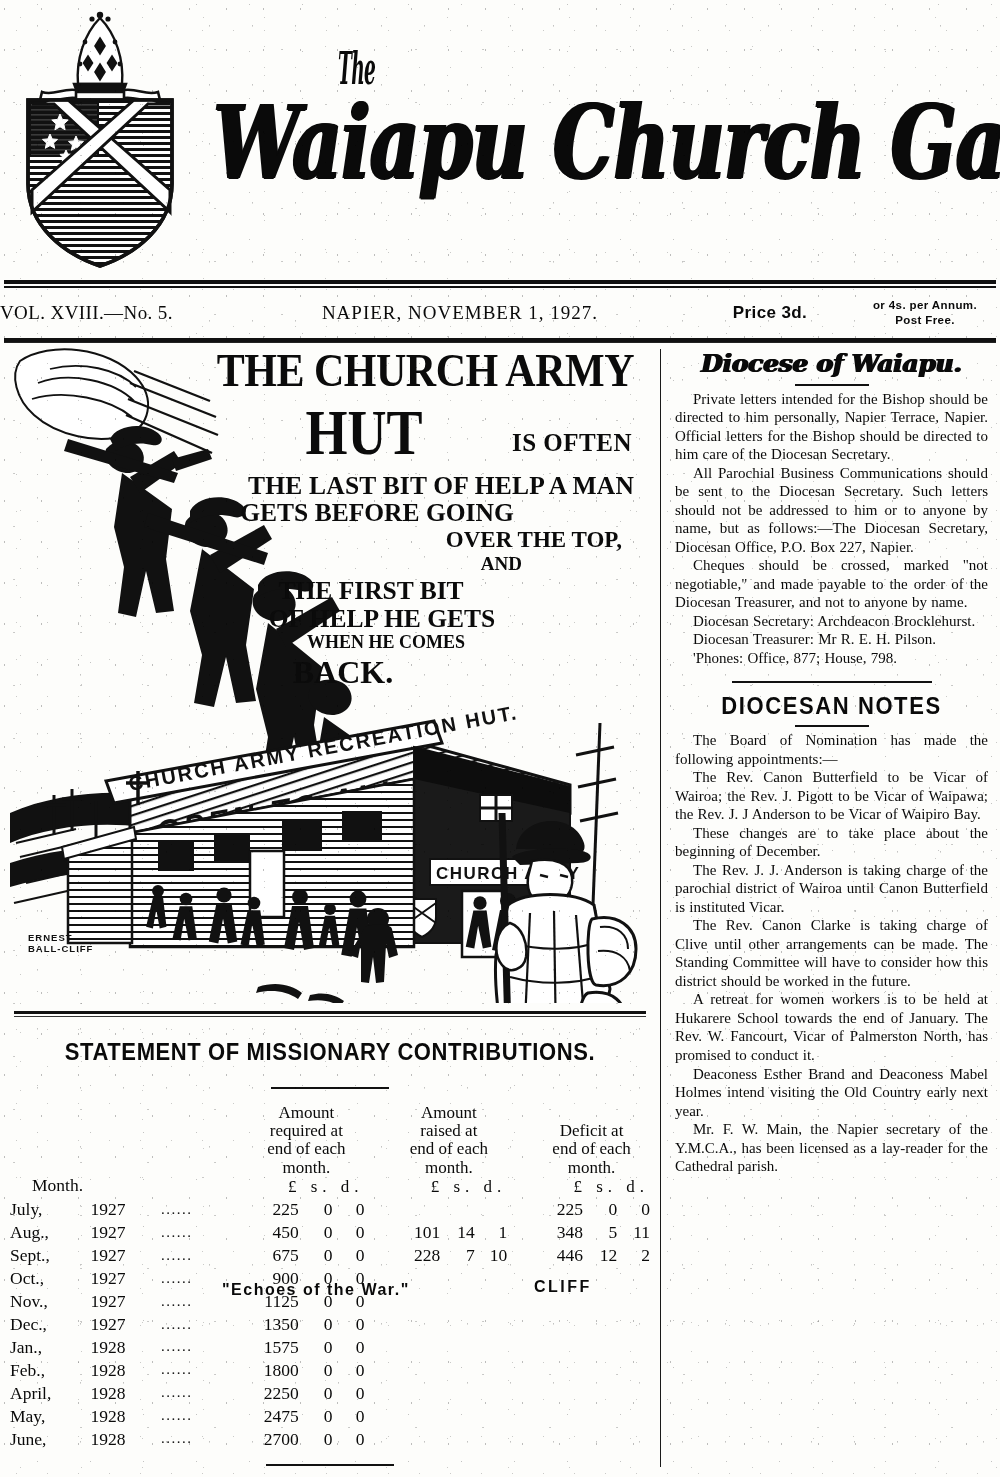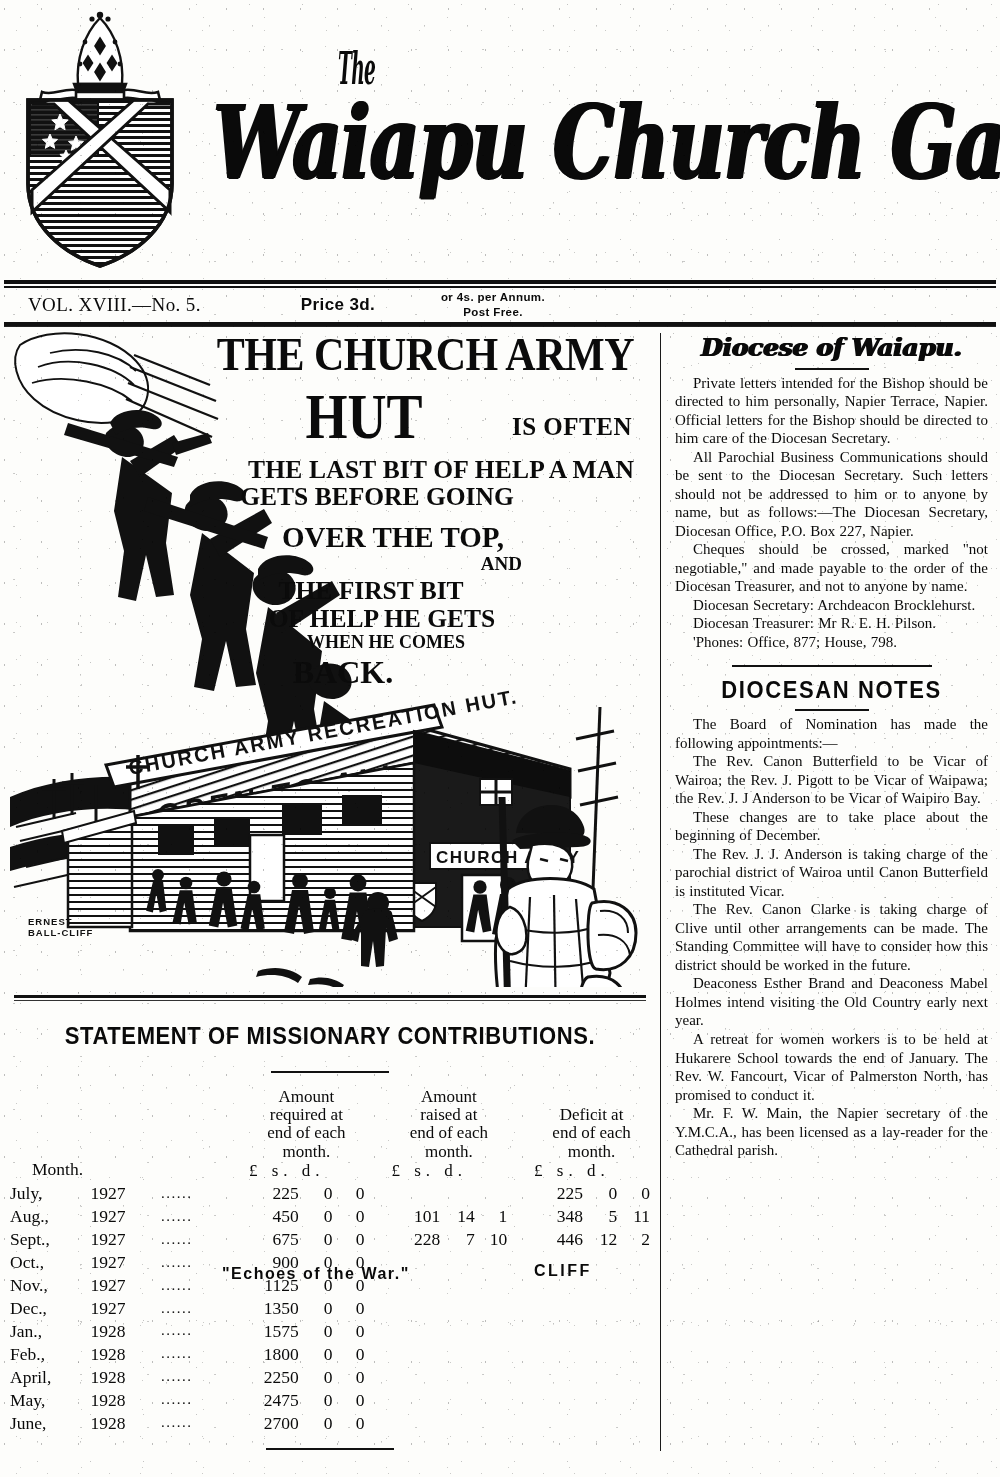--- a/index.html
+++ b/index.html
@@ -93,24 +93,24 @@
   }
   .rule-hair {
     height: 1px;
     background: #222;
     margin: 0 4px;
   }
 
   
   .volbar {
     position: relative;
-    height: 34px;
+    height: 50px;
     display: flex;
     align-items: center;
-    padding: 0 28px;
+    padding: 0 0;
     font-size: 19px;
     letter-spacing: .4px;
   }
   .volbar .vol { width: 230px; }
   .volbar .place { flex: 1; text-align: center; letter-spacing: 1px; }
   .volbar .price {
     width: 160px;
     text-align: center;
     font-family: "Liberation Sans", sans-serif;
     font-weight: 700;
@@ -186,21 +186,21 @@
   }
   .ad-l2b {
     font-size: 25px;
     position: absolute;
     right: 2px;
     top: 82px;
     letter-spacing: .5px;
   }
   .ad-l3 { font-size: 25.5px; line-height: 1.06; margin-top: 16px; letter-spacing: .2px; }
   .ad-l4 { font-size: 25.5px; line-height: 1.06; text-align: center; padding-right: 44px; }
-  .ad-l5 { font-size: 29px; line-height: 1.06; text-align: center; padding-right: 12px; margin-top: 12px; }
+  .ad-l5 { font-size: 23px; line-height: 1.06; padding-right: 12px; margin-top: 2px; }
   .ad-l6 { font-size: 19px; text-align: right; padding-right: 112px; margin-top: 1px; }
   .ad-l7 { font-size: 25.5px; line-height: 1.1; text-align: center; padding-right: 56px; margin-top: 2px; }
   .ad-l8 { font-size: 25.5px; line-height: 1.1; text-align: center; padding-right: 34px; }
   .ad-l9 { font-size: 18px; line-height: 1.1; text-align: center; padding-right: 26px; }
   .ad-l10 { font-size: 32px; line-height: 1.1; text-align: center; padding-right: 112px; margin-top: 2px; }
 
   .art {
     position: absolute;
     left: 0; top: 0;
     width: 660px; height: 660px;
@@ -260,21 +260,21 @@
     border-collapse: collapse;
     font-size: 17.5px;
   }
   table.contrib th {
     font-weight: 400;
     vertical-align: bottom;
     padding-bottom: 2px;
   }
   .th-month { text-align: left; padding-left: 22px; vertical-align: bottom; }
   .th-stack { text-align: center; line-height: 1.08; font-size: 17px; }
-  .th-sd { text-align: left; font-size: 17px; letter-spacing: 5px; padding-top: 1px; }
+  .th-sd { text-align: right; font-size: 17px; letter-spacing: 5px; padding-top: 1px; }
   table.contrib td { padding: 0; line-height: 1.31; white-space: nowrap; }
   .c-month { padding-left: 18px; width: 84px; }
   .c-year { width: 74px; }
   .c-dots { width: 92px; letter-spacing: 1.5px; font-size: 15px; color: #111; }
   .num { text-align: right; font-variant-numeric: tabular-nums; }
   .c-p { width: 52px; }
   .c-s { width: 36px; }
   .c-d { width: 34px; padding-right: 22px; }
   .gap { width: 26px; }
 
@@ -391,20 +391,21 @@
       <div class="the-word">The</div>
       <div class="gazette-title">Waiapu Church Gazette.</div>
     </div>
   </div>
 
   <div class="rule-thick"></div>
   <div class="rule-thin"></div>
 
   <div class="volbar">
     <div class="vol">VOL. XVIII.—No. 5.</div>
+    <div class="place">NAPIER, NOVEMBER 1, 1927.</div>
     <div class="price">Price 3d.</div>
     <div class="annum">
       <div>or 4s. per Annum.</div>
       <div>Post Free.</div>
     </div>
   </div>
 
   <div class="rule-thick"></div>
   <div class="rule-hair"></div>
 
@@ -900,21 +901,21 @@
 
       <div class="rc-hr"></div>
       <div class="rc-head-sans">DIOCESAN NOTES</div>
       <div class="rc-dash"></div>
       <div>
           <p>The Board of Nomination has made the following appointments:—</p>
           <p>The Rev. Canon Butterfield to be Vicar of Wairoa; the Rev. J. Pigott to be Vicar of Waipawa; the Rev. J. J Anderson to be Vicar of Waipiro Bay.</p>
           <p>These changes are to take place about the beginning of December.</p>
           <p>The Rev. J. J. Anderson is taking charge of the parochial district of Wairoa until Canon Butterfield is instituted Vicar.</p>
           <p>The Rev. Canon Clarke is taking charge of Clive until other arrangements can be made. The Standing Committee will have to consider how this district should be worked in the future.</p>
+          <p>A retreat for women workers is to be held at Hukarere School towards the end of January. The Rev. W. Fancourt, Vicar of Palmerston North, has promised to conduct it.</p>
           <p>Deaconess Esther Brand and Deaconess Mabel Holmes intend visiting the Old Country early next year.</p>
-          <p>A retreat for women workers is to be held at Hukarere School towards the end of January. The Rev. W. Fancourt, Vicar of Palmerston North, has promised to conduct it.</p>
           <p>Mr. F. W. Main, the Napier secretary of the Y.M.C.A., has been licensed as a lay-reader for the Cathedral parish.</p>
         </div>
     </div>
   </div>
 
   <div class="grain"></div>
 </div>
 
 </body></html>

